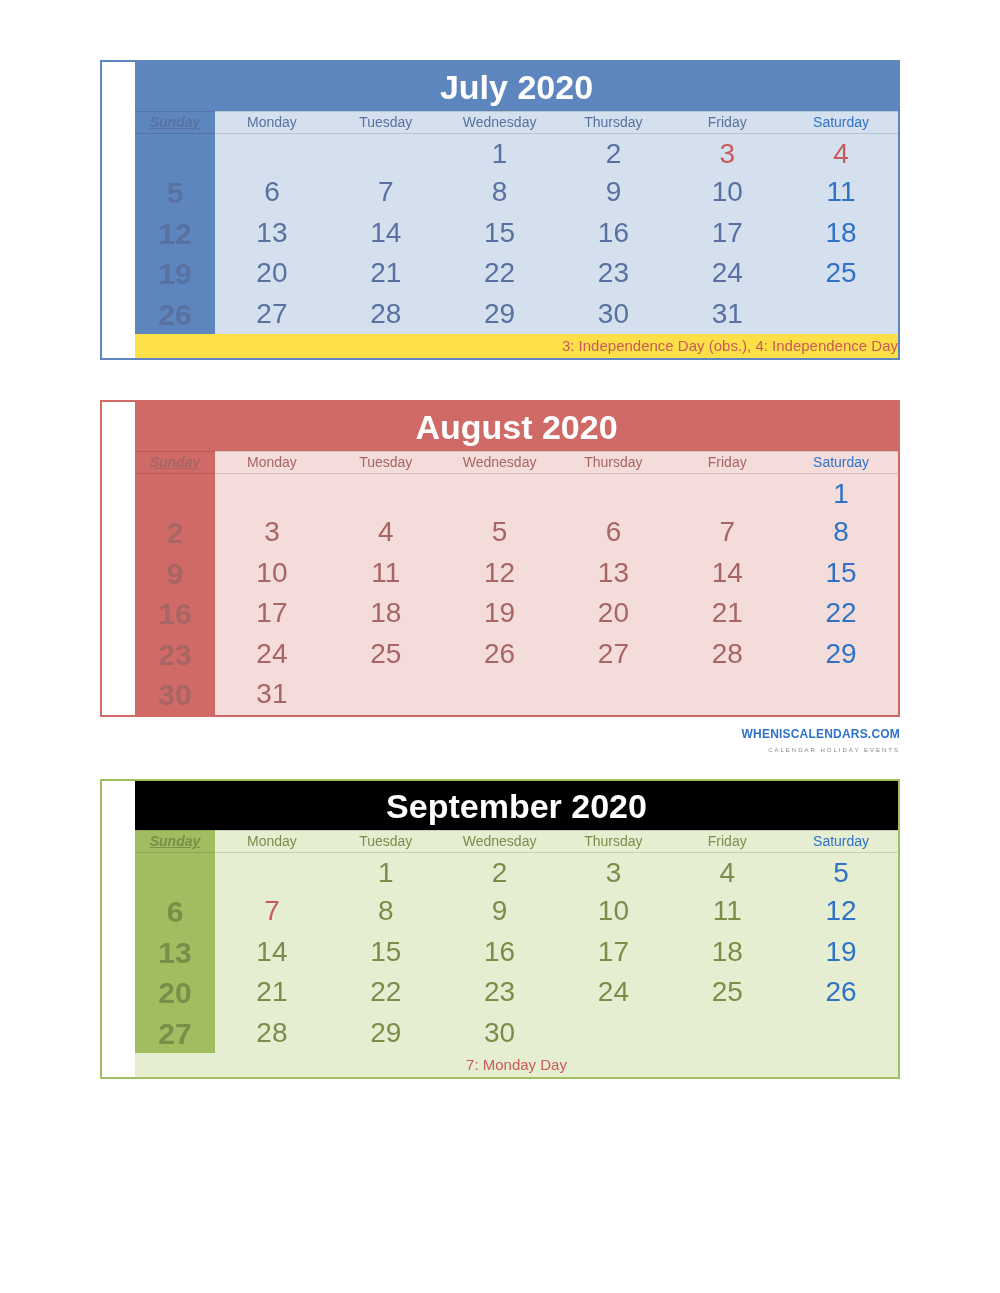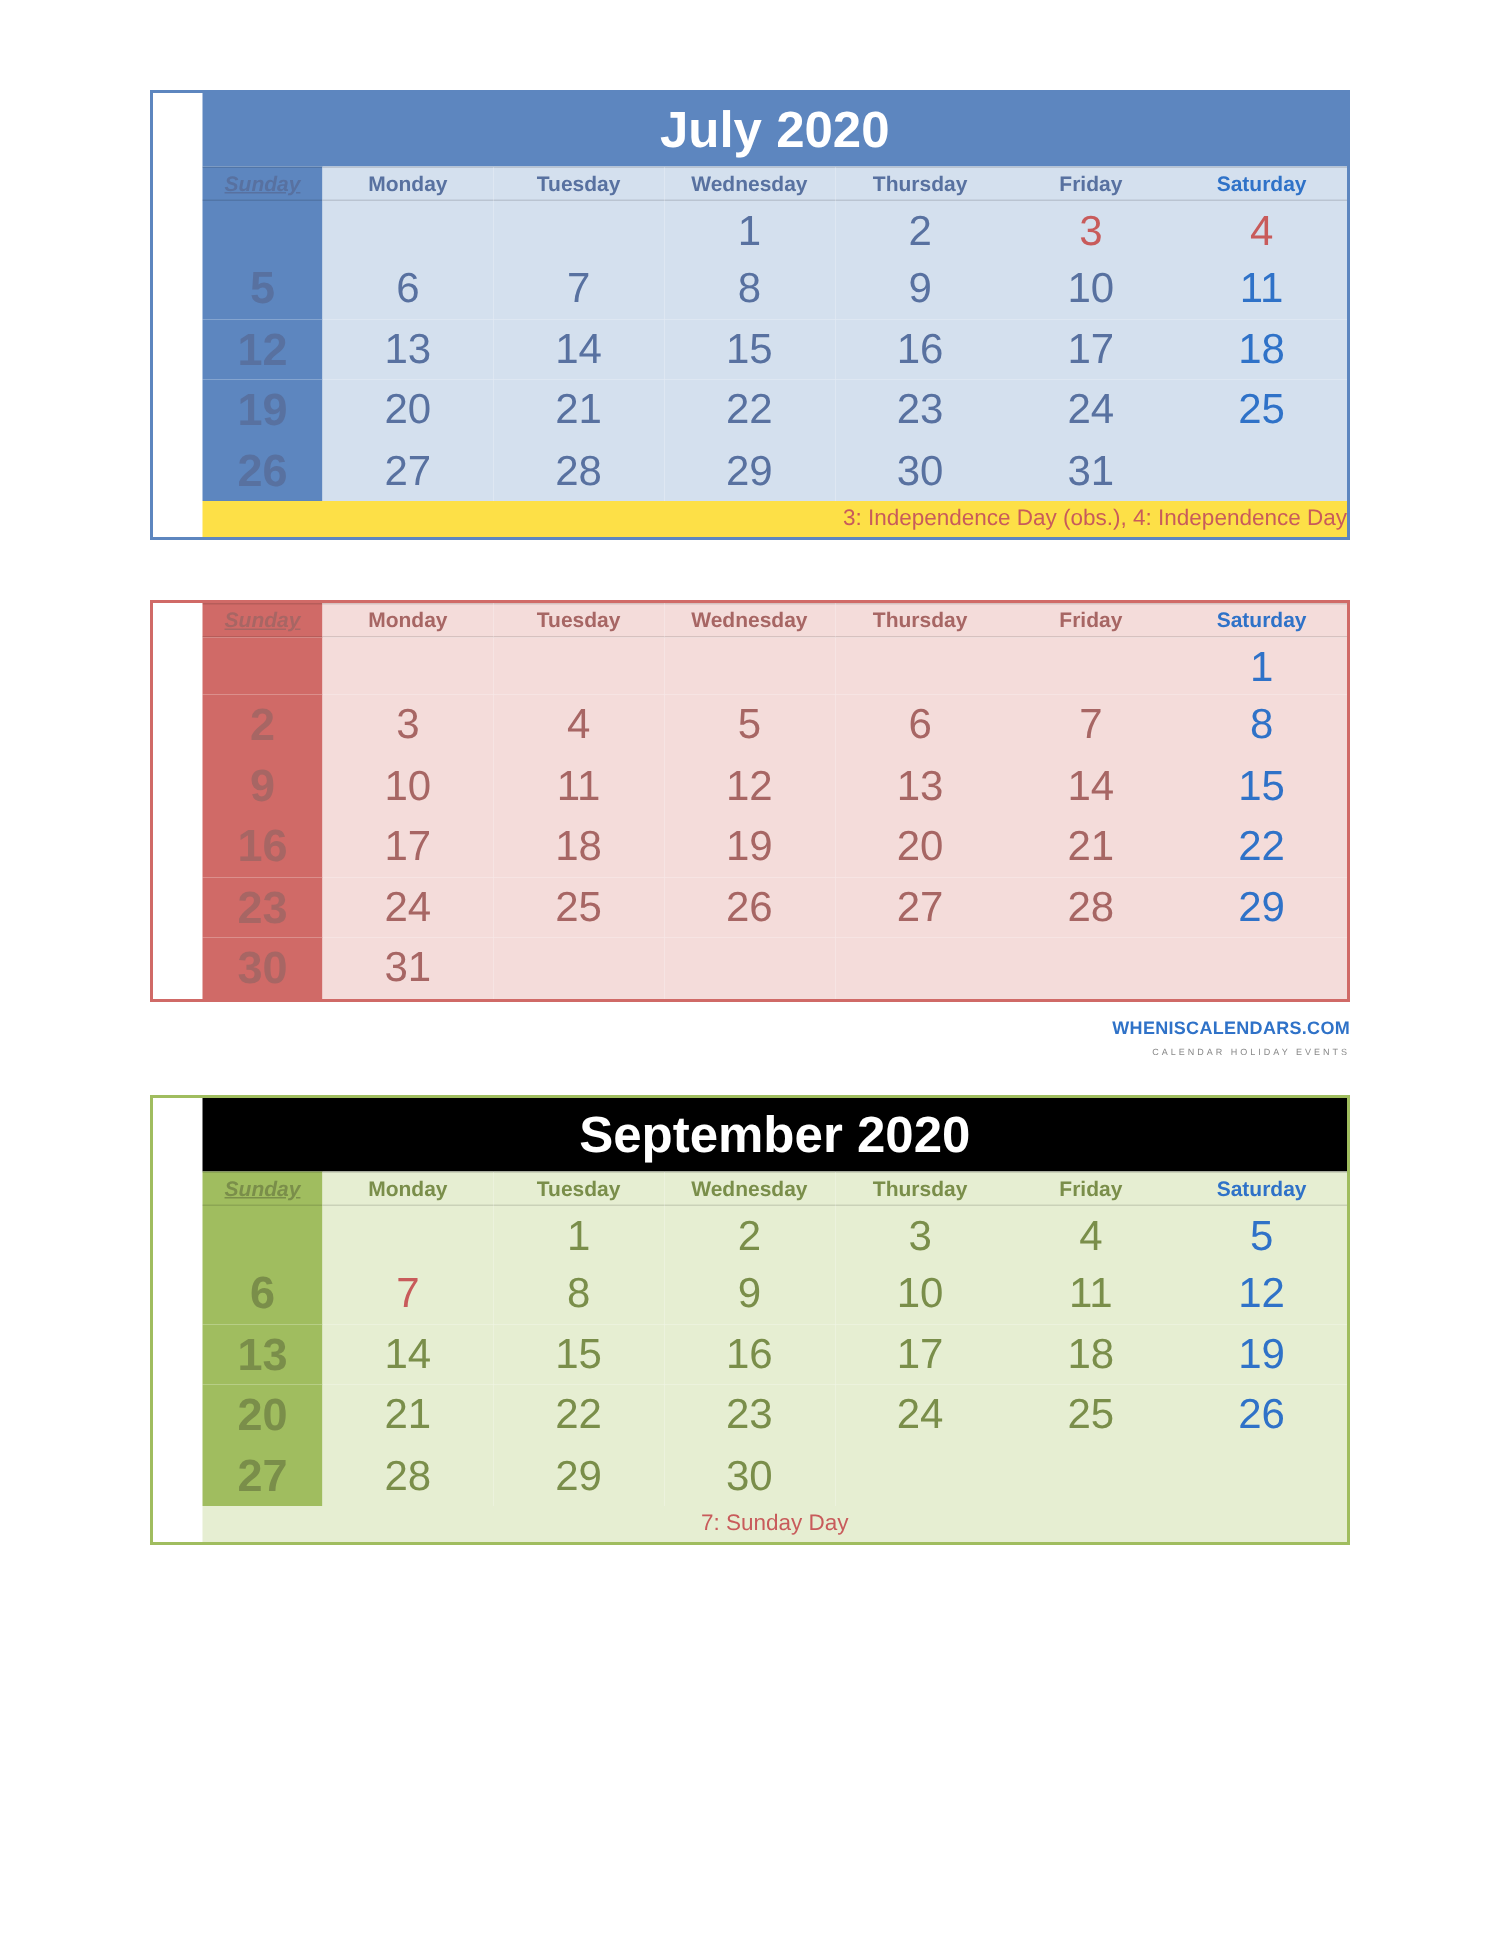--- a/index.html
+++ b/index.html
@@ -27,21 +27,20 @@
   .cal-grid {
     display: grid;
     grid-template-columns: 80px repeat(6, 1fr);
   }
   .dow {
     font-size: 14px;
     text-align: center;
     padding: 2px 0 3px 0;
     border-top: 1px solid rgba(0,0,0,0.12);
     border-bottom: 1px solid rgba(0,0,0,0.12);
-    font-weight: bold;
   }
   .dow-sun {
     color: #fff;
     font-weight: bold;
     text-decoration: underline;
     font-style: italic;
   }
   .cell {
     font-size: 28px;
     text-align: center;
@@ -152,20 +151,21 @@
       <div class="cell">28</div>
       <div class="cell">29</div>
       <div class="cell">30</div>
       <div class="cell">31</div>
       <div class="cell cell-sat"></div>
     </div>
   <div class="holidays">3: Independence Day (obs.), 4: Independence Day</div>
 </div>
 
 <div class="cal august">
+  <div class="cal-title">August 2020</div>
   <div class="cal-grid">
     <div class="dow dow-sun">Sunday</div>
     <div class="dow">Monday</div>
     <div class="dow">Tuesday</div>
     <div class="dow">Wednesday</div>
     <div class="dow">Thursday</div>
     <div class="dow">Friday</div>
     <div class="dow dow-sat">Saturday</div>
   </div>
   <div class="cal-grid">
@@ -260,14 +260,14 @@
       <div class="cell">25</div>
       <div class="cell cell-sat">26</div>
       <div class="cell cell-sun">27</div>
       <div class="cell">28</div>
       <div class="cell">29</div>
       <div class="cell">30</div>
       <div class="cell"></div>
       <div class="cell"></div>
       <div class="cell cell-sat"></div>
     </div>
-  <div class="holidays">7: Sunday Day</div>
+  <div class="holidays">7: Monday Day</div>
 </div>
 
 </body></html>

